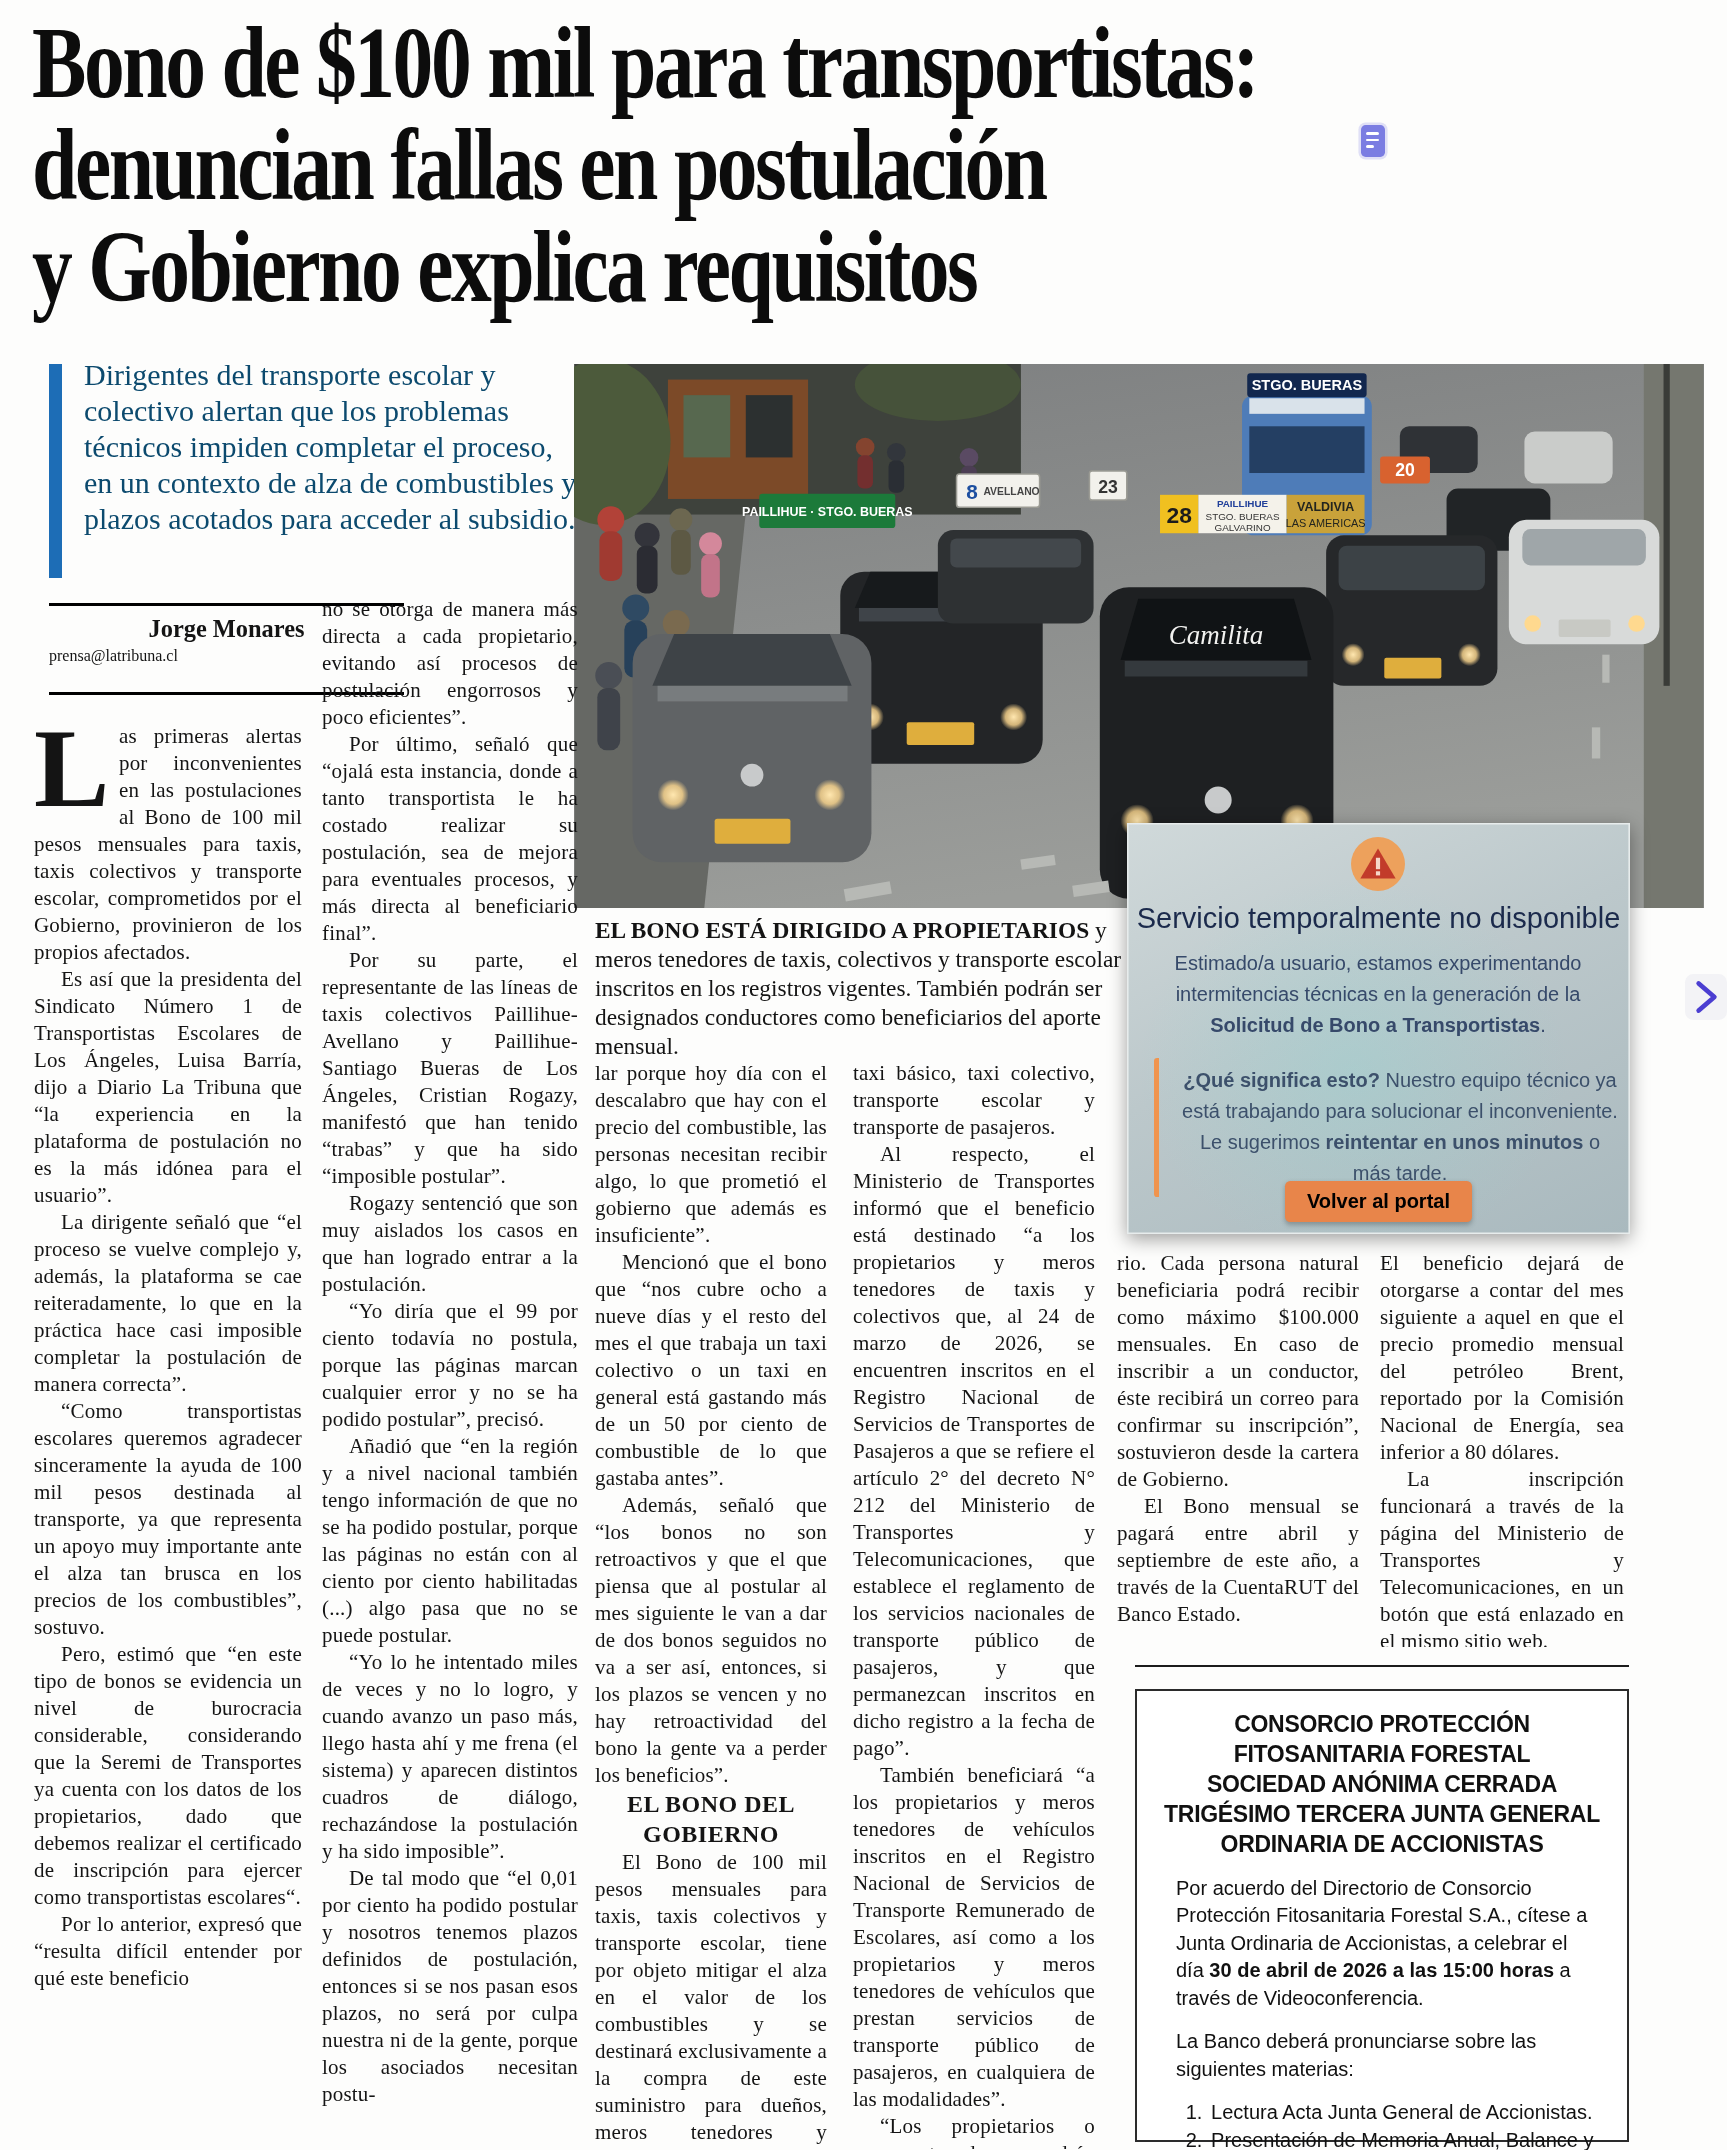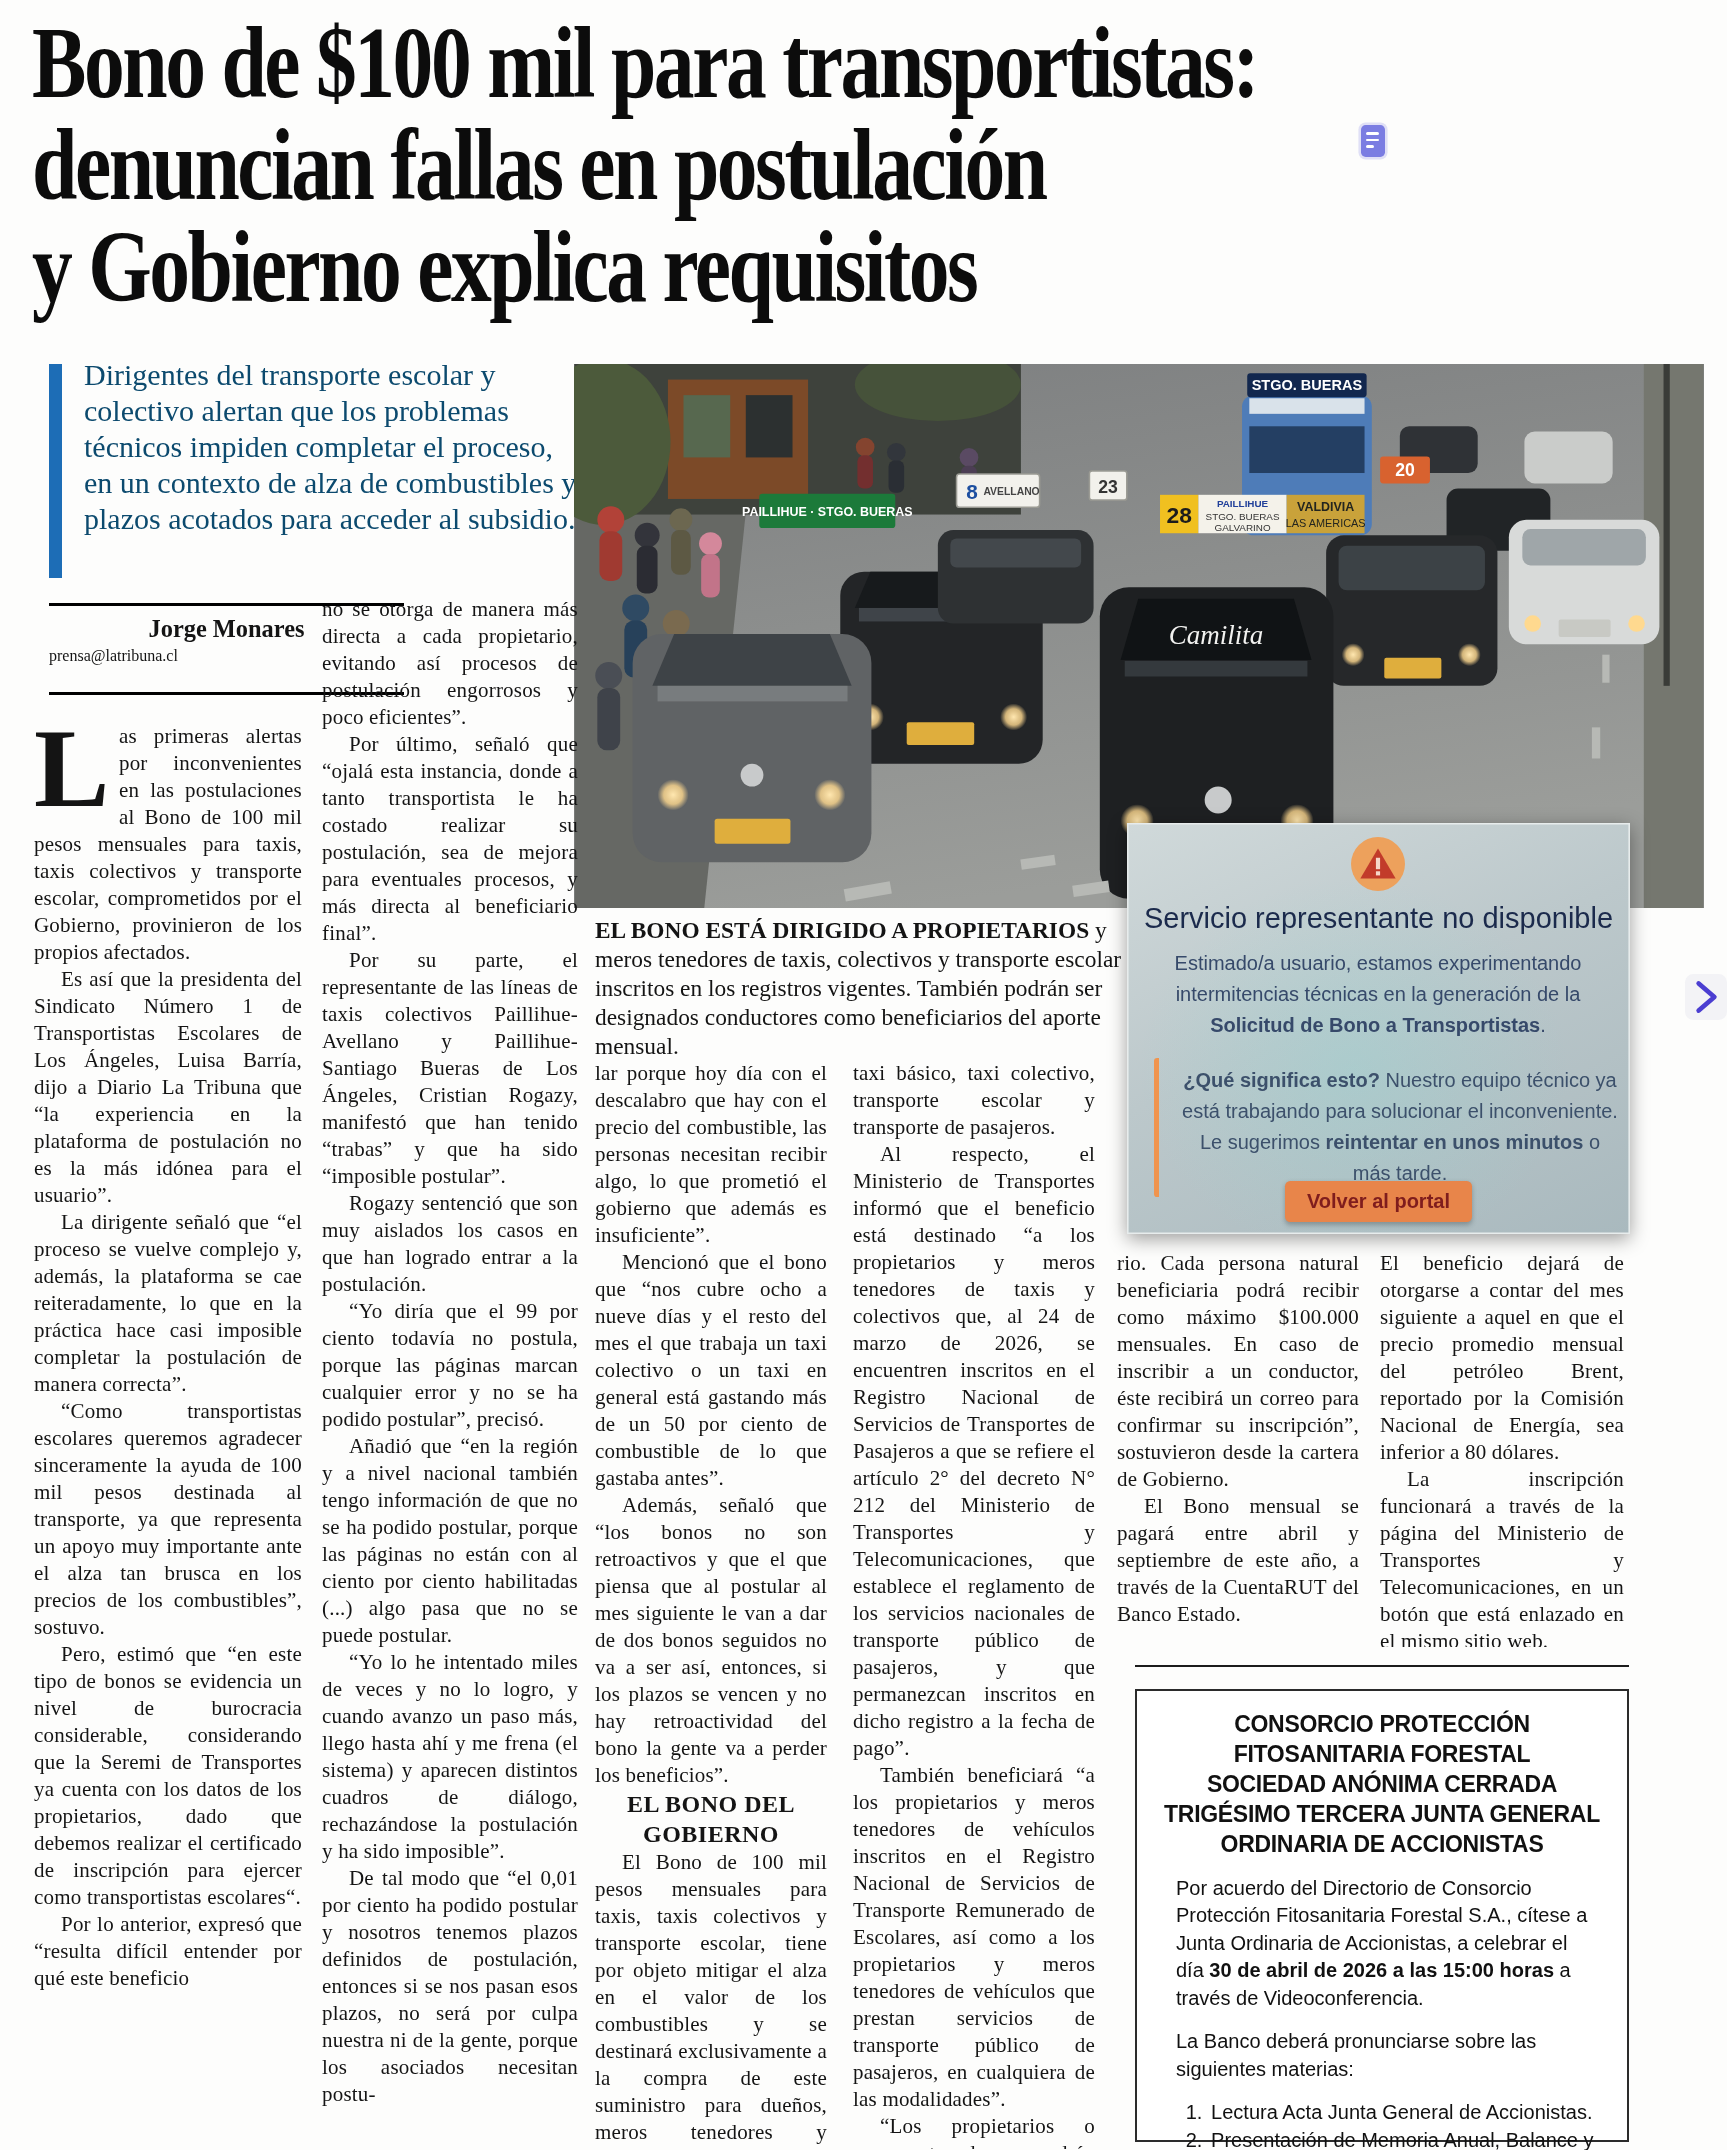--- a/index.html
+++ b/index.html
@@ -52,21 +52,21 @@
            radial-gradient(ellipse at 45% 60%, rgba(130,220,215,.25) 0%, rgba(130,220,215,0) 55%),
            linear-gradient(155deg,#d0d9da 0%,#bcc8cb 45%,#a9b9be 100%);
          box-shadow:0 5.2px 17.7px rgba(0,0,0,.38), inset 0 0 0 1.6px #e7ecec;
          font-family:"Liberation Sans",sans-serif;color:#1d2c50;}
   .warn{left:224px;top:13.5px;width:54px;height:54px;border-radius:50%;background:#eda15c;}
   .inset-title{left:0;top:79px;width:100%;text-align:center;font-size:29px;color:#1b2a4c;}
   .inset-body{left:36px;top:125px;width:430px;text-align:center;font-size:20px;line-height:31px;color:#36496a;}
   .callout{left:27px;top:235px;width:442px;border-left:5.2px solid #f0944e;border-radius:3.1px;
            padding:7.3px 0 7.3px 20px;font-size:20px;line-height:31px;color:#3c506b;text-align:center;}
   .volver{left:158px;top:358px;width:187px;height:41px;background:#e8854a;border-radius:5.2px;
-          color:#7f1d1d;font-weight:bold;font-size:20px;text-align:center;line-height:41px;
+          color:#000000;font-weight:bold;font-size:20px;text-align:center;line-height:41px;
           box-shadow:0 2.1px 5.2px rgba(0,0,0,.25);}
   .next-btn{left:1685px;top:974px;width:42px;height:46px;background:#f3f3f6;border-radius:8.3px;}
 
   
   .divider{left:1135px;top:1665px;width:494px;height:2.1px;background:#1c1c1c;}
   .adbox{left:1135px;top:1689px;width:490px;height:449px;border:2.1px solid #2b2b2b;background:#fff;
          font-family:"Liberation Sans",sans-serif;color:#111;}
   .adpad{padding:17.7px 23px 0 23px;}
   .ad-title{text-align:center;font-weight:bold;font-size:23px;line-height:30px;letter-spacing:-0.3px;}
   .ad-body{font-size:20px;line-height:27.5px;margin-top:14.5px;text-align:left;}
@@ -252,21 +252,21 @@
   </div>
 
   <div class="abs inset">
     <div class="abs warn">
       <svg width="54" height="54" viewBox="0 0 104 104">
           <polygon points="52,22 86,80 18,80" fill="#c23b2a"></polygon>
           <rect x="48" y="40" width="8" height="22" fill="#f6d7c9"></rect>
           <rect x="48" y="66" width="8" height="8" fill="#f6d7c9"></rect>
         </svg>
     </div>
-    <div class="abs inset-title">Servicio representante no disponible</div>
+    <div class="abs inset-title">Servicio temporalmente no disponible</div>
     <div class="abs inset-body">
       <span>Estimado/a usuario, estamos experimentando intermitencias técnicas en la generación de la </span><b>Solicitud de Bono a Transportistas</b><span>.</span>
     </div>
     <div class="abs callout">
       <b>¿Qué significa esto?</b><span> Nuestro equipo técnico ya está trabajando para solucionar el inconveniente. Le sugerimos </span><b>reintentar en unos minutos</b><span> o más tarde.</span>
     </div>
     <div class="abs volver">Volver al portal</div>
   </div>
 
   <div class="abs next-btn">

